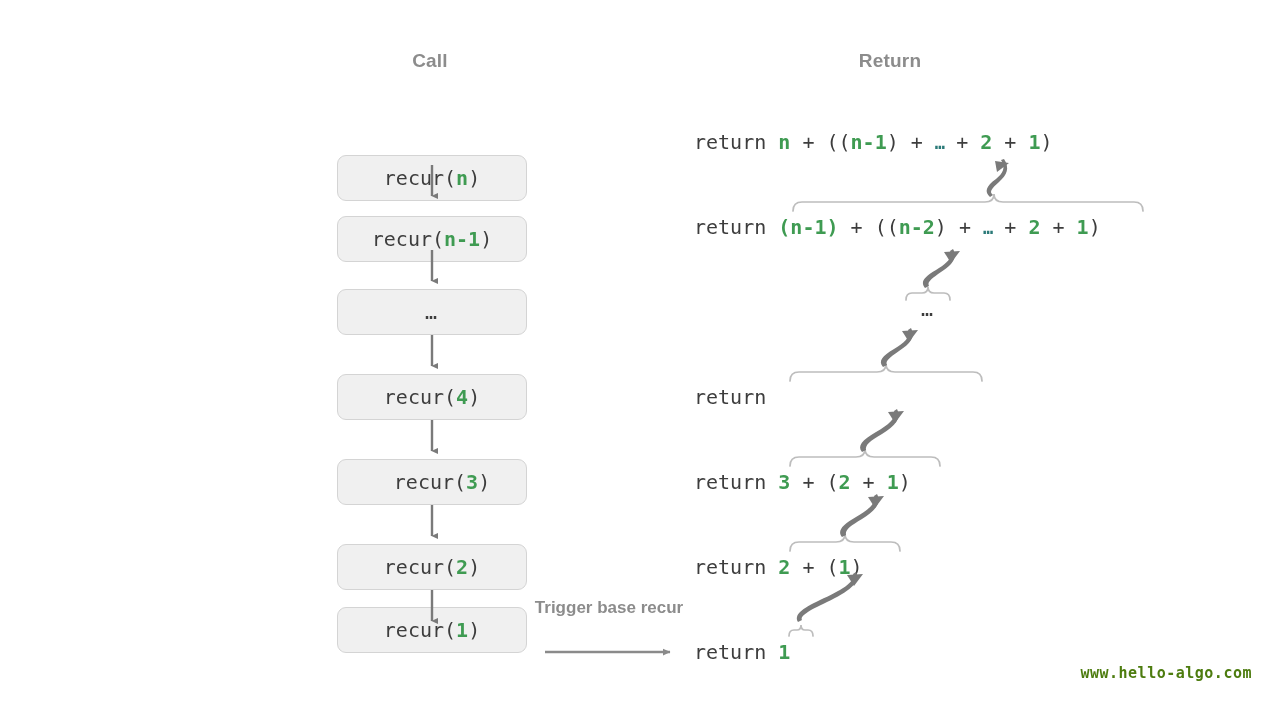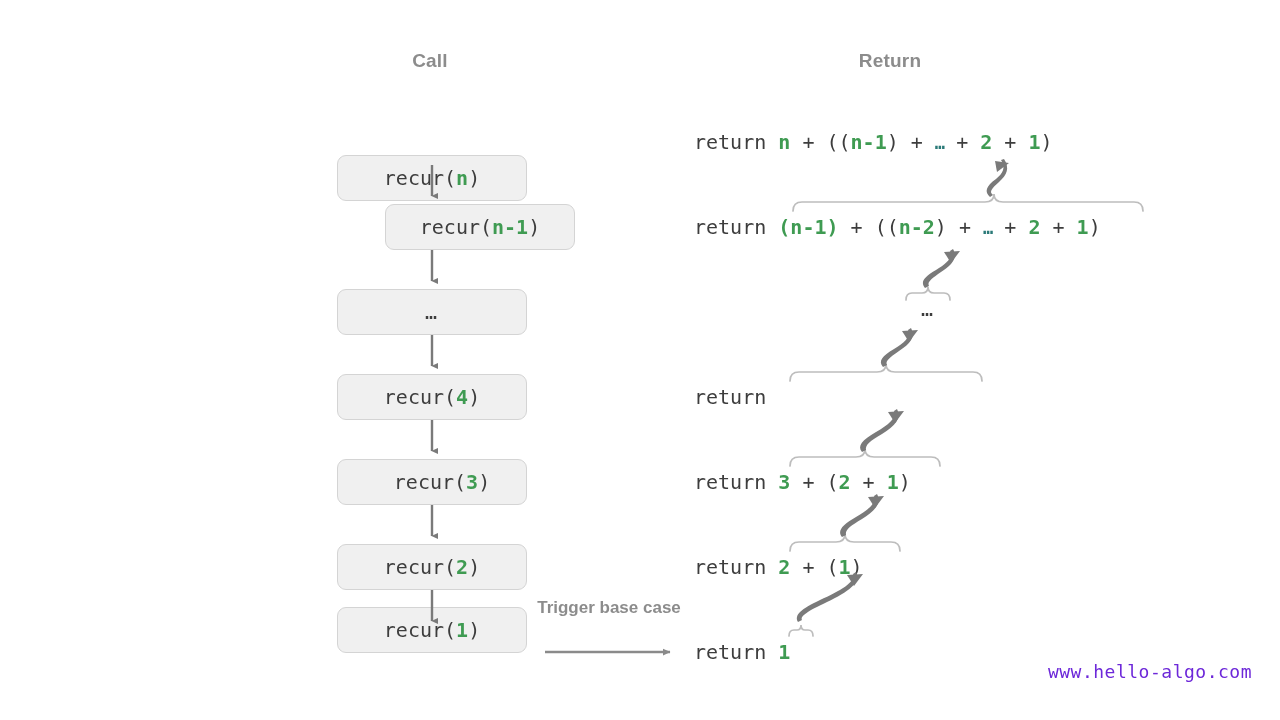--- a/index.html
+++ b/index.html
@@ -89,24 +89,25 @@
     color: #8c8c8c;
     white-space: nowrap;
     transform: translateX(-50%);
   }
 
   .watermark {
     position: absolute;
     right: 28px;
     bottom: 14px;
     font-family: "DejaVu Sans Mono", "Liberation Mono", monospace;
-    font-size: 18px;
-    color: #6d28d9;
+    font-size: 15px;
+    color: #4d7c0f;
     letter-spacing: 0.5px;
     white-space: nowrap;
+    font-weight: bold;
   }
 
   svg.overlay {
     position: absolute;
     left: 0; top: 0;
     width: 1280px;
     height: 720px;
     pointer-events: none;
   }
 </style>
@@ -115,21 +116,21 @@
 
 <div id="stage">
 
   <div class="col-header" id="header-call">Call</div>
   <div class="col-header" id="header-return">Return</div>
 
   <div id="call-column">
       <div class="call-box" style="top: 119px; margin-top: 36px;">
         <span class="call-label"><span>recur(</span><span class="arg">n</span><span>)</span></span>
       </div>
-      <div class="call-box" style="top: 204px; margin-left: 48px;">
+      <div class="call-box" style="top: 216px;">
         <span class="call-label"><span>recur(</span><span class="arg">n-1</span><span>)</span></span>
       </div>
       <div class="call-box" style="top: 289px;">
         <span class="call-label dots">…</span>
       </div>
       <div class="call-box" style="top: 374px;">
         <span class="call-label"><span>recur(</span><span class="arg">4</span><span>)</span></span>
       </div>
       <div class="call-box" style="top: 459px; padding-left: 20px;">
         <span class="call-label"><span>recur(</span><span class="arg">3</span><span>)</span></span>
@@ -145,21 +146,21 @@
   <div id="return-column">
       <div class="ret-row" style="top: 127px;"><span class="kw">return </span><span><span class="num">n</span><span class="kw"> + </span><span class="paren">((</span><span class="num">n-1</span><span class="paren">)</span><span class="kw"> + </span><span class="ell">…</span><span class="kw"> + </span><span class="num">2</span><span class="kw"> + </span><span class="num">1</span><span class="paren">)</span></span></div>
       <div class="ret-row" style="top: 212px;"><span class="kw">return </span><span><span class="num">(</span><span class="num">n-1</span><span class="num">)</span><span class="kw"> + </span><span class="paren">((</span><span class="num">n-2</span><span class="paren">)</span><span class="kw"> + </span><span class="ell">…</span><span class="kw"> + </span><span class="num">2</span><span class="kw"> + </span><span class="num">1</span><span class="paren">)</span></span></div>
       <div class="mid-dots" style="left: 928px; top: 297px;">…</div>
       <div class="ret-row" style="top: 382px;"><span class="kw">return </span></div>
       <div class="ret-row" style="top: 467px;"><span class="kw">return </span><span><span class="num">3</span><span class="kw"> + </span><span class="paren">(</span><span class="num">2</span><span class="kw"> + </span><span class="num">1</span><span class="paren">)</span></span></div>
       <div class="ret-row" style="top: 552px;"><span class="kw">return </span><span><span class="num">2</span><span class="kw"> + </span><span class="paren">(</span><span class="num">1</span><span class="paren">)</span></span></div>
       <div class="ret-row" style="top: 637px;"><span class="kw">return </span><span><span class="num">1</span></span></div>
     </div>
 
-  <div class="trigger-label" style="left:609px; top:598px;">Trigger base case</div>
+  <div class="trigger-label" style="left:609px; top:598px;">Trigger base recur</div>
 
   <div class="watermark">www.hello-algo.com</div>
 
   <svg class="overlay" viewBox="0 0 1280 720">
     <defs>
       <marker id="downhead" markerWidth="8" markerHeight="8" refX="3.2" refY="6.4" orient="auto" markerUnits="userSpaceOnUse">
         <path d="M0,0 L6.4,0 L3.2,7 Z" fill="#7a7a7a"></path>
       </marker>
       <marker id="righthead" markerWidth="9" markerHeight="9" refX="7.5" refY="3.6" orient="auto" markerUnits="userSpaceOnUse">
         <path d="M0,0 L8,3.6 L0,7.2 Z" fill="#8a8a8a"></path>

